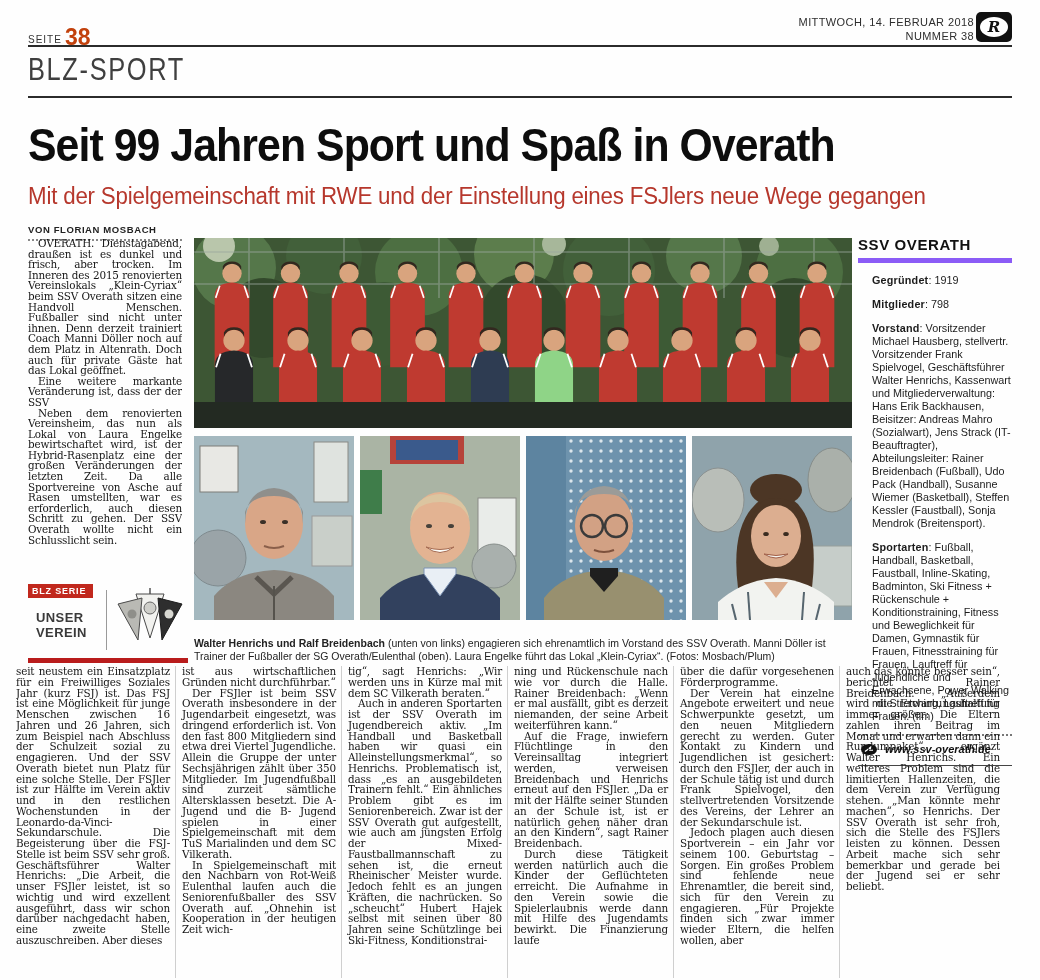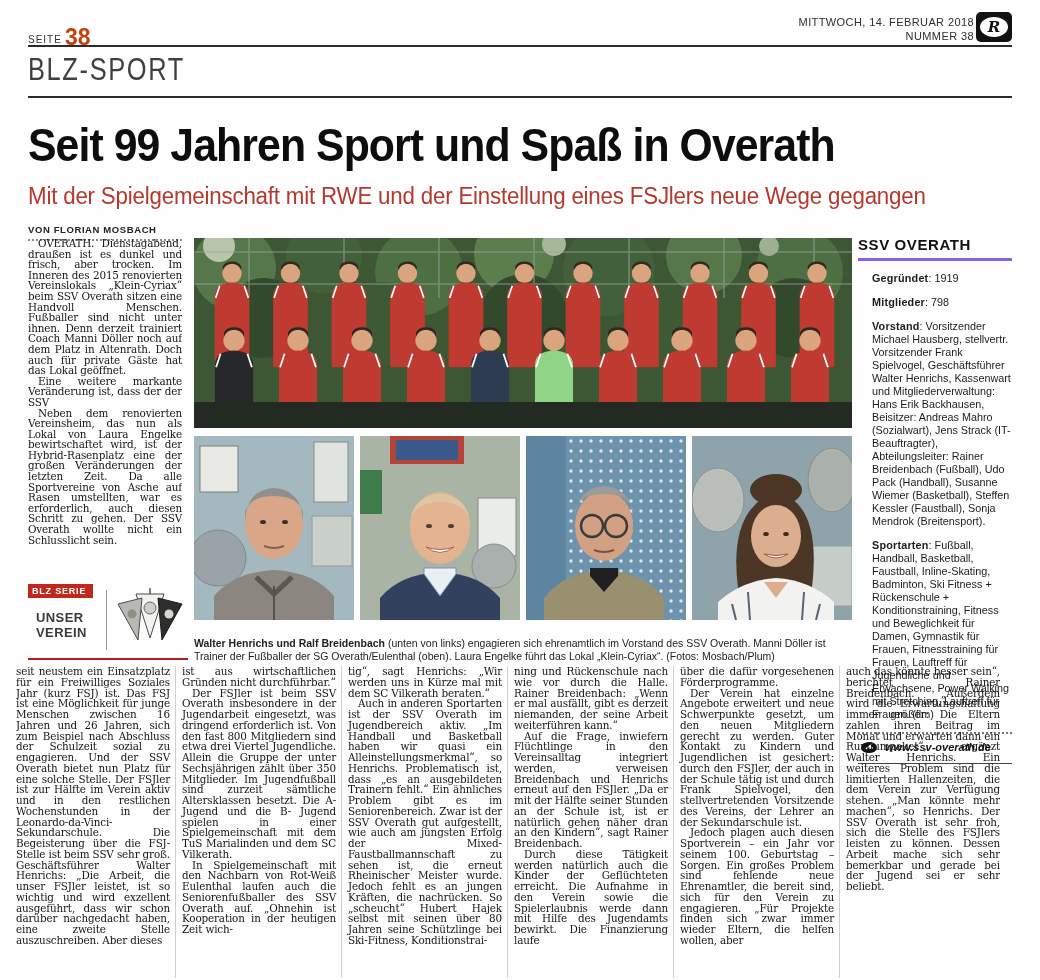--- a/index.html
+++ b/index.html
@@ -42,32 +42,32 @@
   .bcol{width:154px;flex:0 0 154px;font-size:10.4px;line-height:10.75px;letter-spacing:-.15px;}
   .bcol + .bcol{border-left:1px solid #cfcfcf;margin-left:5px;padding-left:6px;}
 
   
   .teamphoto{left:194px;top:238px;width:658px;height:190px;}
   .portraits{left:194px;top:436px;width:658px;height:184px;display:flex;gap:6px;}
   .portrait{width:160px;height:184px;flex:0 0 160px;}
   .caption{left:194px;top:626px;width:658px;font-size:10.5px;line-height:13px;color:#222;}
 
   
-  .seriebox{left:28px;top:584px;width:160px;height:74px;border-bottom:2px solid #b91c1c;}
+  .seriebox{left:28px;top:584px;width:160px;height:74px;border-bottom:5px solid #b91c1c;}
   .serietag{position:absolute;left:0;top:0;padding:2px 7px 2px 4px;font-size:9px;font-weight:bold;
          letter-spacing:.8px;color:#fff;}
   .serietext{position:absolute;left:8px;top:26px;font-size:13px;font-weight:bold;color:#3a3a3a;
          line-height:15px;letter-spacing:.4px;}
   .seriediv{position:absolute;left:78px;top:6px;width:1px;height:60px;background:#9a9a9a;}
   .seriepennants{position:absolute;left:84px;top:2px;}
 
   
   .infobox{left:858px;top:236px;width:154px;}
   .info-title{font-size:15px;font-weight:bold;letter-spacing:.6px;color:#111;
-         border-bottom:3px solid #8b5cf6;padding-bottom:5px;}
+         border-bottom:5px solid #8b5cf6;padding-bottom:5px;}
   .info-rows{padding-left:14px;margin-top:11px;}
   .info-row{margin:0 0 11px 0;font-size:10.8px;line-height:13px;color:#1c1c1c;text-align:left;}
   .info-row b{letter-spacing:.2px;}
   .info-dotted{border-top:2px dotted #777;margin-top:4px;}
   .info-web{display:flex;align-items:flex-start;gap:7px;margin-top:7px;padding-left:2px;}
   .info-web span{font-size:11px;font-weight:bold;font-style:italic;color:#111;}
   .info-bottomrule{border-top:1px solid #444;margin-top:9px;}
 </style>
 </head>
 <body>

